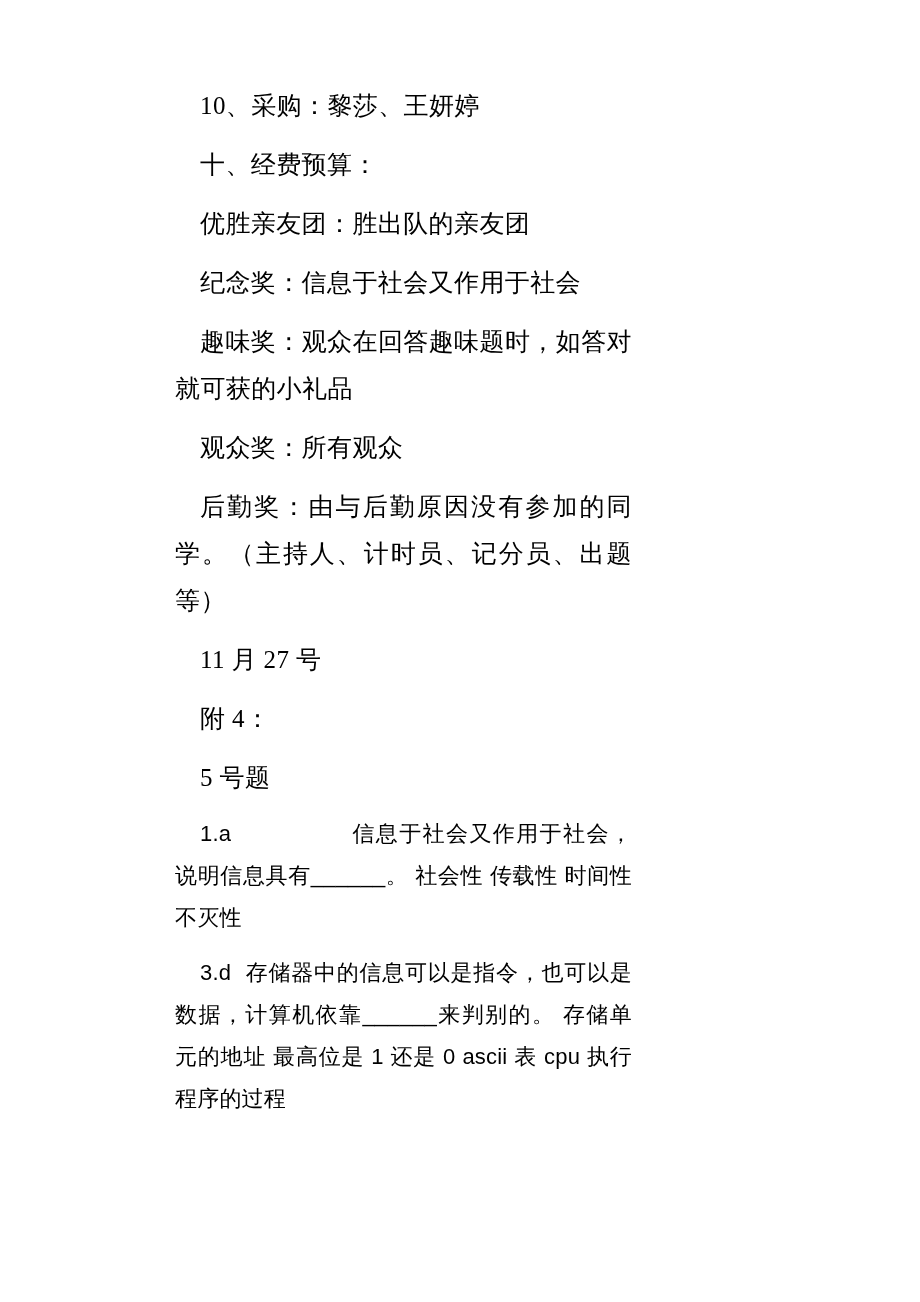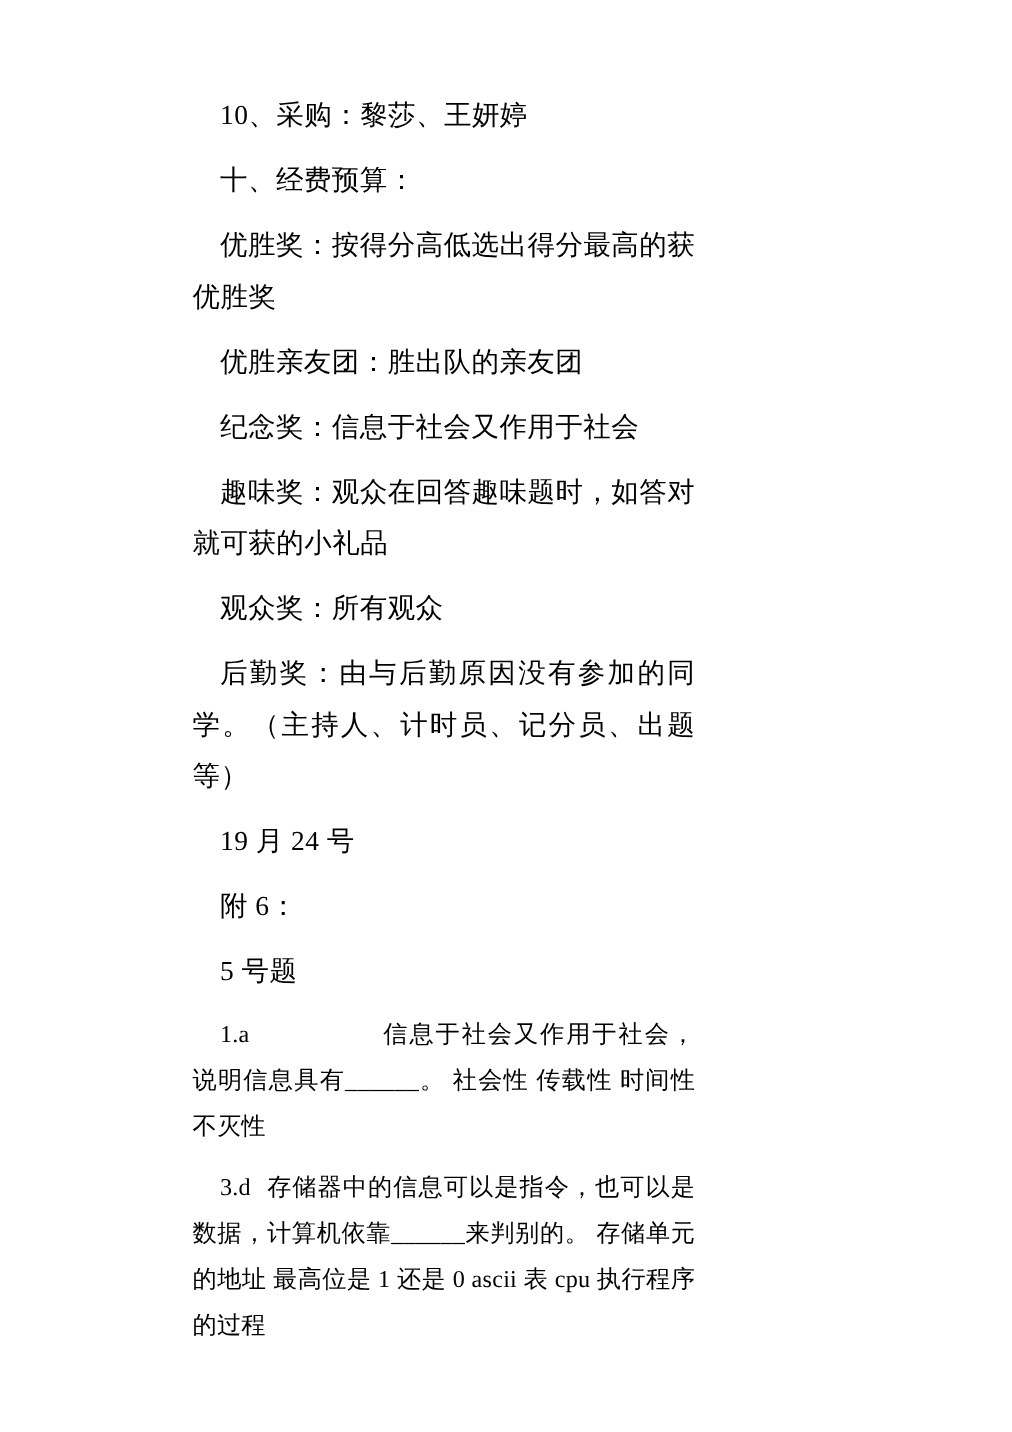--- a/index.html
+++ b/index.html
@@ -28,49 +28,48 @@
     text-align: justify;
   }
   p.para {
     margin: 0 0 12px 0;
     text-indent: 0;
   }
   
   p.ind1 { padding-left: 0; text-indent: 25px; }
 
   .mono {
-    font-family: Liberation Serif, serif;
+    font-family: Liberation Sans, sans-serif;
     font-size: 22px;
     letter-spacing: 0.2px;
   }
   .mono-line {
     margin: 0 0 12px 0;
     line-height: 1.92;
     text-align: justify;
   }
   .mono-line.ind1 { text-indent: 25px; }
   .gap-wide { display: inline-block; width: 120px; }
   .sp2 { display: inline-block; width: 14px; }
 </style>
 </head>
 <body>
 
 <div class="page">
   <div class="doc-body">
 
     <p class="para ind1">10、采购：黎莎、王妍婷</p>
     <p class="para ind1">十、经费预算：</p>
-    <p class="para ind1">优胜奖：按得分高低选出得分最高的获优胜奖</p>
     <p class="para ind1">优胜亲友团：胜出队的亲友团</p>
     <p class="para ind1">纪念奖：信息于社会又作用于社会</p>
     <p class="para ind1">趣味奖：观众在回答趣味题时，如答对就可获的小礼品</p>
     <p class="para ind1">观众奖：所有观众</p>
     <p class="para ind1">后勤奖：由与后勤原因没有参加的同学。（主持人、计时员、记分员、出题等）</p>
-    <p class="para ind1">19 月 24 号</p>
-    <p class="para ind1">附 6：</p>
+    <p class="para ind1">11 月 27 号</p>
+    <p class="para ind1">附 4：</p>
     <p class="para ind1">5 号题</p>
 
     <p class="mono mono-line ind1"><span>1.a</span><span class="gap-wide"></span><span>信息于社会又作用于社会，说明信息具有______。 社会性 传载性 时间性 不灭性</span></p>
 
 
     <p class="mono mono-line ind1"><span>3.d</span><span class="sp2"></span><span>存储器中的信息可以是指令，也可以是数据，计算机依靠______来判别的。 存储单元的地址 最高位是 1 还是 0 ascii 表 cpu 执行程序的过程</span></p>
 
   </div>
 </div>
 

